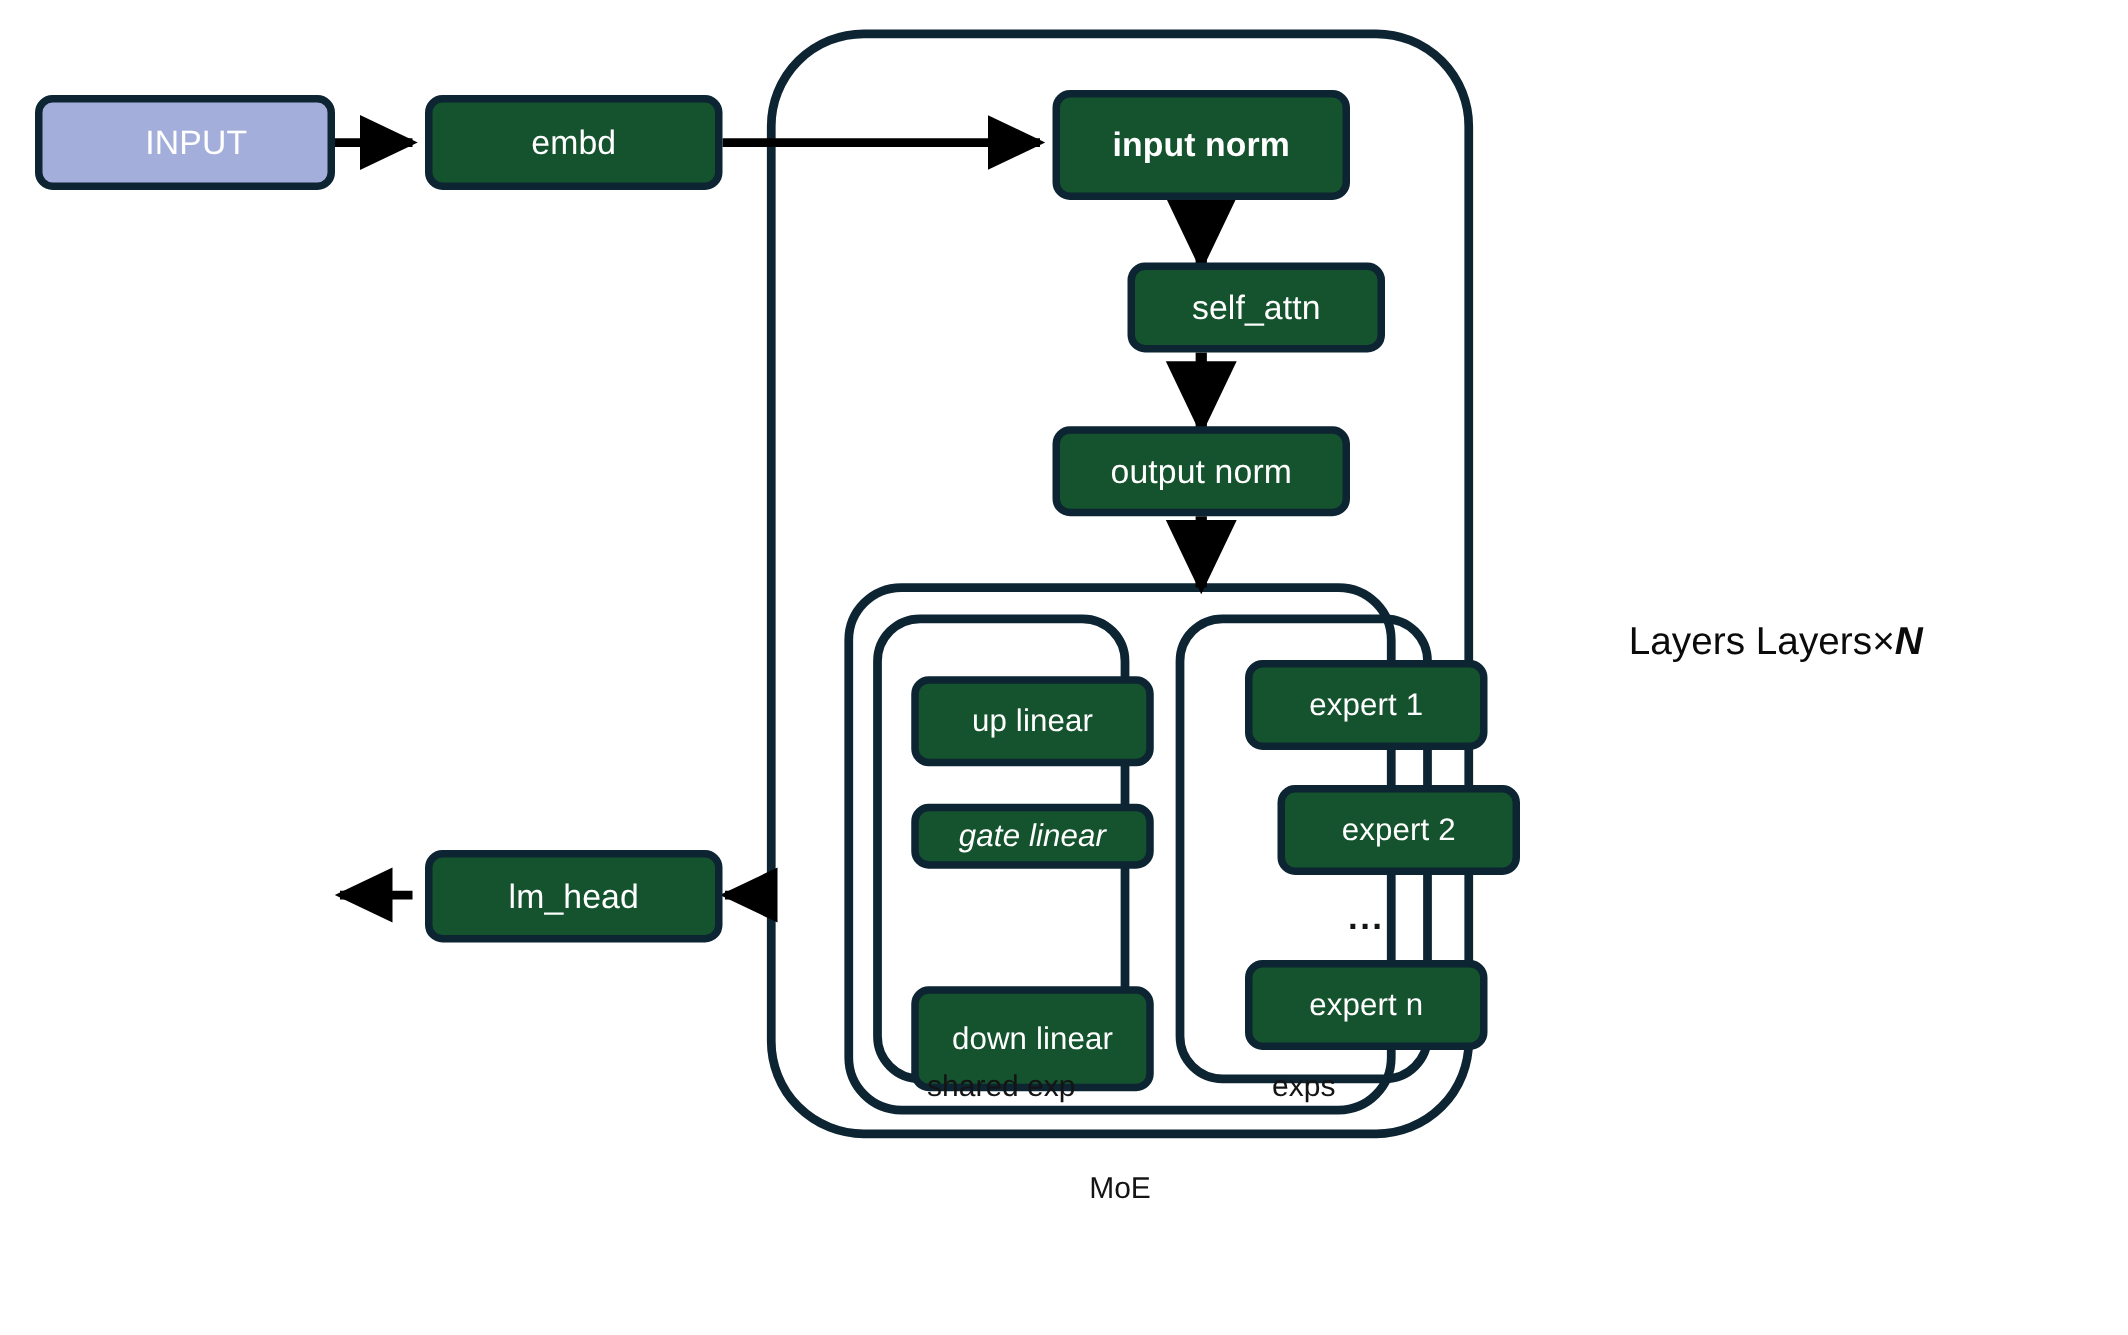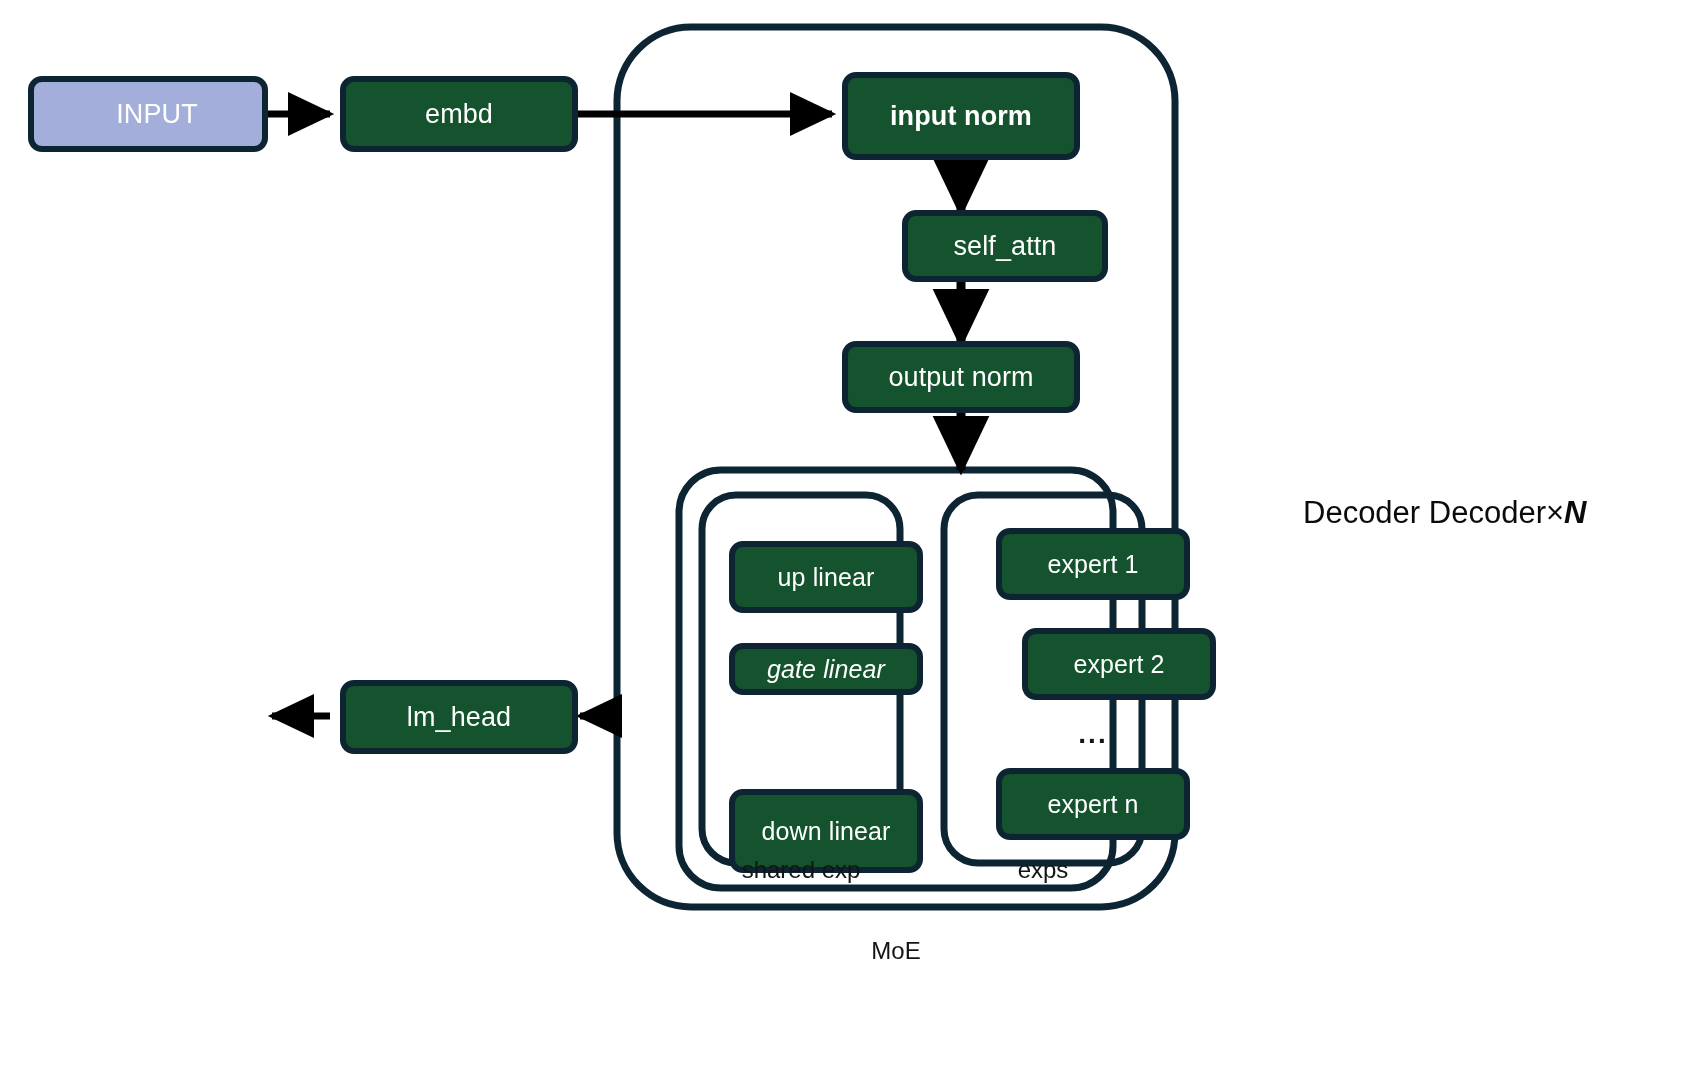--- a/index.html
+++ b/index.html
@@ -161,16 +161,16 @@
 
   <div class="grouplabel" style="left:944px; top:856px; width:198px; font-size:24px;">
     <span>exps</span>
   </div>
 
   <div class="grouplabel" style="left:679px; top:937px; width:434px; font-size:24px;">
     <span>MoE</span>
   </div>
 
   <div class="sidelabel" style="left:1303px; top:495px; font-size:31px;">
-    <span>Decoder Decoder×</span><span class="nvar">N</span>
+    <span>Layers Layers×</span><span class="nvar">N</span>
   </div>
 
 </div>
 
 </body></html>

